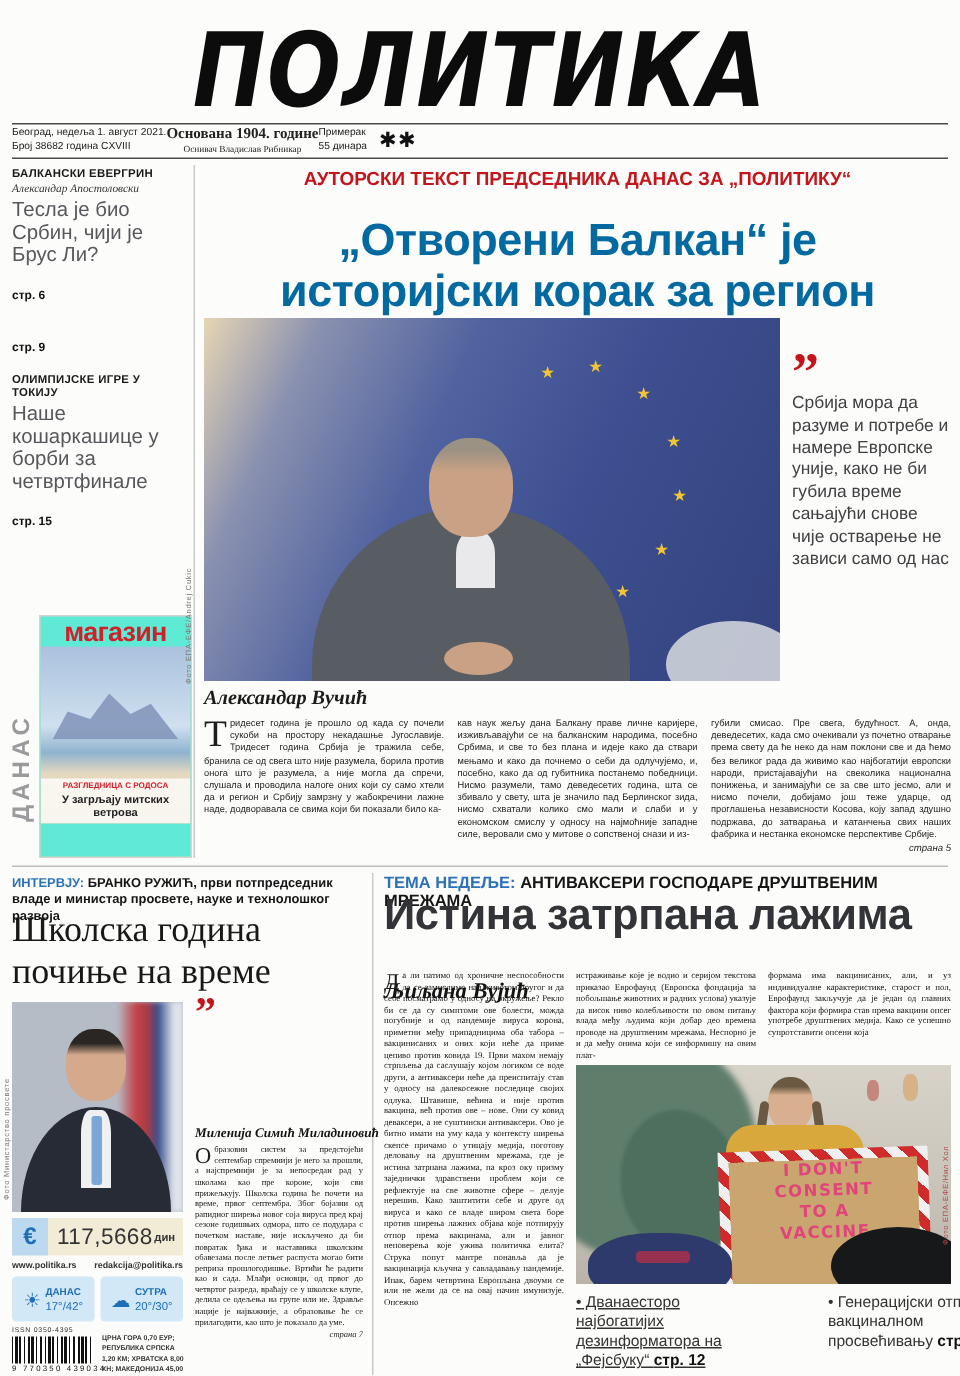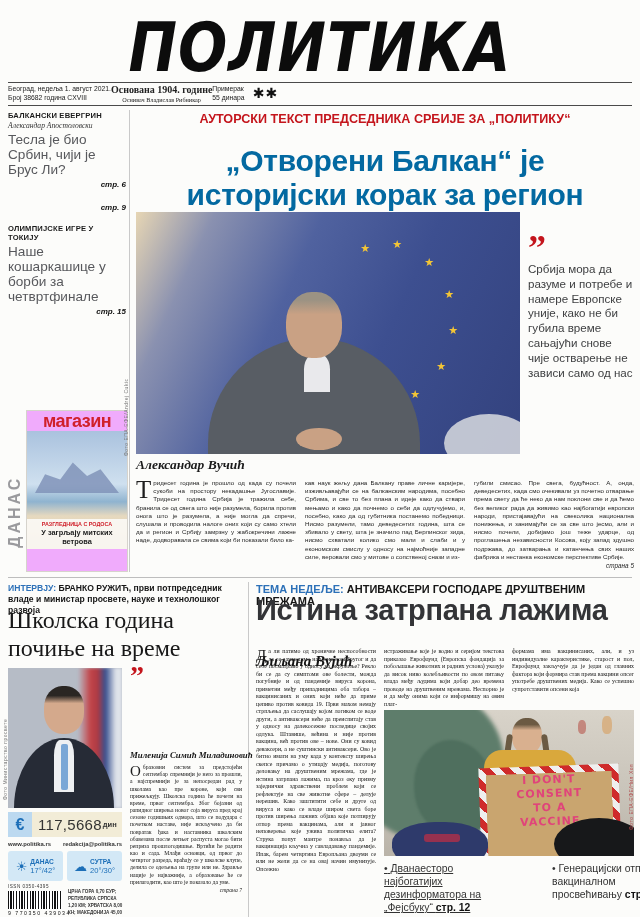--- a/index.html
+++ b/index.html
@@ -17,24 +17,24 @@
   .ib-center{text-align:center;font-family:"Liberation Serif",serif;}
   .founded{font-size:10px;font-weight:600;}
   .founder{font-size:6.2px;margin-top:1px;}
   .ib-right{display:flex;gap:8px;align-items:center;font-size:6.8px;line-height:1.35;text-align:left;}
   .marks{font-size:14px;letter-spacing:1px;color:#111;}
   
   .sidebar{left:8px;top:111px;width:118px;display:flex;flex-direction:column;gap:12px;}
   .sb-kicker{font-size:7.6px;font-weight:700;color:#1a1a1a;letter-spacing:.2px;}
   .sb-byline{font-size:7.6px;font-style:italic;font-family:"Liberation Serif",serif;color:#333;margin-top:1px;}
   .sb-title{font-size:13.6px;line-height:1.12;color:#57585c;margin-top:2px;}
-  .sb-page{font-size:8px;font-weight:700;text-align:right;margin-top:2px;color:#111;font-style:italic;}
+  .sb-page{font-size:8px;font-weight:700;margin-top:14px;color:#111;}
   .vline{border-left:1px solid #c9c9c9;width:0;}
   
-  .mag{left:26px;top:410px;width:100px;height:160px;border:1px solid #d6d3cc;background:#f0abfc;overflow:hidden;}
+  .mag{left:26px;top:410px;width:100px;height:160px;border:1px solid #d6d3cc;background:#5eead4;overflow:hidden;}
   .mag-title{font-size:18px;font-weight:700;color:#d0202a;text-align:center;letter-spacing:-.5px;line-height:20px;}
   .mag-photo{position:relative;height:118px;background:linear-gradient(#aac2de 0%,#cfe0ef 45%,#8fb3cf 60%,#e6d9bf 72%,#ddcfb2 100%);overflow:hidden;}
   .mag-mtn{position:absolute;left:8px;top:28px;width:84px;height:34px;background:#8093b8;opacity:.85;
            clip-path:polygon(0 100%,12% 45%,30% 60%,45% 10%,62% 50%,78% 30%,100% 100%);}
   .mag-redbar{position:absolute;width:16px;height:22px;font-size:3.2px;color:#d0202a;font-weight:700;line-height:1.4;overflow:hidden;}
   .mag-cap{position:absolute;left:0;bottom:0;width:100%;background:rgba(255,255,255,.78);padding:2px 0 3px;text-align:center;}
   .mag-topic{font-size:5.4px;font-weight:700;color:#d0202a;}
   .mag-capline{font-size:7.4px;font-weight:700;color:#222;margin-top:1px;}
   .danas{left:6px;top:428px;height:120px;font-size:16px;font-weight:700;color:#9a9a9d;letter-spacing:3px;}
   
@@ -178,21 +178,21 @@
     <div class="mag-redbar" style="right:2px;top:4px;"></div>
     <div class="mag-cap">
       <div class="mag-topic">РАЗГЛЕДНИЦА С РОДОСА</div>
       <div class="mag-capline">У загрљају митских ветрова</div>
     </div>
   </div>
 </div>
 
 <div class="abs vline" style="left:129px;top:110px;height:462px;"></div>
 
-<div class="abs lead-kicker">АУТОРСКИ ТЕКСТ ПРЕДСЕДНИКА СРБИЈЕ ЗА „ПОЛИТИКУ“</div>
+<div class="abs lead-kicker">АУТОРСКИ ТЕКСТ ПРЕДСЕДНИКА ДАНАС ЗА „ПОЛИТИКУ“</div>
 <div class="abs lead-headline">
   <div>„Отворени Балкан“ је</div>
   <div>историјски корак за регион</div>
 </div>
 
 <div class="abs lead-photo">
   <span class="star" style="right:118px;top:26px;">★</span>
   <span class="star" style="right:86px;top:44px;">★</span>
   <span class="star" style="right:66px;top:76px;">★</span>
   <span class="star" style="right:62px;top:112px;">★</span>

